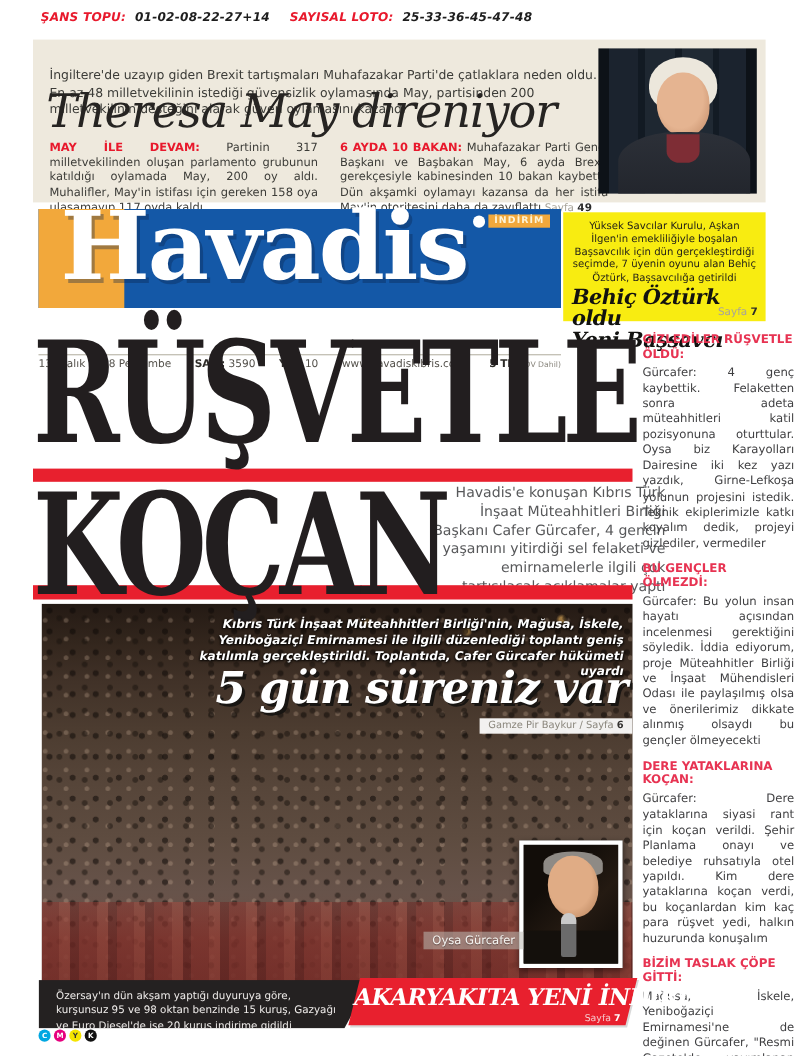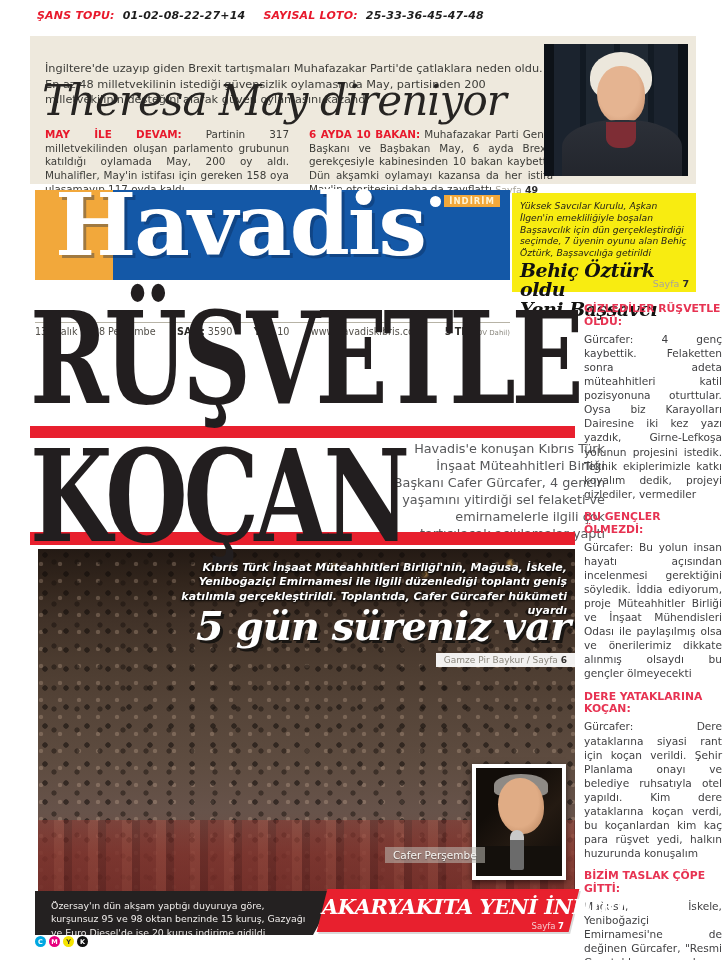--- a/index.html
+++ b/index.html
@@ -33,21 +33,21 @@
         font-size:86px;color:#ffffff;letter-spacing:-2px;text-shadow:3px 3px 0 rgba(10,35,75,.35);}
   .badge{position:absolute;right:10px;top:5px;display:flex;align-items:center;gap:3px;}
   .badge .dot{width:11px;height:11px;background:#fff;border-radius:50%;}
   .badge .tag{background:#f2a83b;color:#fdf4d8;font-size:8.5px;font-weight:bold;letter-spacing:1px;padding:1px 5px;}
   .dateline{position:absolute;left:35px;top:281px;width:475px;border-top:1px solid #b7b3a6;padding-top:3px;
         display:flex;justify-content:space-between;font-size:9.6px;color:#53504a;margin-top:41px;}
   .dateline b{color:#2d2b27;}
   .dateline .tiny{font-size:7px;color:#8a877e;}
   
   .probox{position:absolute;left:512px;top:193px;width:184px;height:99px;background:#f8ec11;padding:7px 8px 0 8px;box-sizing:border-box;}
-  .probox .intro{font-size:9.2px;line-height:1.28;color:#1d1c18;font-weight:500;font-style:italic;}
+  .probox .intro{font-size:9.2px;line-height:1.28;color:#1d1c18;text-align:center;font-weight:500;}
   .probox .hl{margin-top:2px;font-family:"DejaVu Serif",serif;font-weight:bold;font-style:italic;
         font-size:19px;line-height:1.02;color:#121210;letter-spacing:-.5px;}
   .probox .pageref{position:absolute;right:7px;bottom:3px;}
   
   .mainhl{position:absolute;left:30px;top:280px;width:560px;height:270px;}
   .mainhl .line{position:absolute;left:0;font-family:"DejaVu Serif",serif;font-weight:bold;color:#221e1f;
         font-size:128px;line-height:1;letter-spacing:-6px;transform:scaleX(.74);transform-origin:left top;white-space:nowrap;z-index:2;}
   .mainhl .l1{top:14px;}
   .mainhl .l2{top:152px;}
   .redbar{position:absolute;left:0;width:545px;height:12px;background:#e8202e;z-index:1;}
@@ -195,21 +195,21 @@
     <div class="ph-caption">Kıbrıs Türk İnşaat Müteahhitleri Birliği'nin, Mağusa, İskele, Yeniboğaziçi Emirnamesi ile ilgili düzenlediği toplantı geniş katılımla gerçekleştirildi. Toplantıda, Cafer Gürcafer hükümeti uyardı</div>
     <div class="ph-headline">5 gün süreniz var</div>
     <div class="ph-byline"><span>Gamze Pir Baykur / Sayfa </span><b>6</b></div>
     <div class="inset">
       <div class="bg"></div>
       <div class="hair"></div>
       <div class="head"></div>
       <div class="shoulder"></div>
       <div class="mic"></div>
     </div>
-    <div class="inset-caption">Cafer Perşembe</div>
+    <div class="inset-caption">Oysa Gürcafer</div>
   </div>
 
   <div class="fuelblack">Özersay'ın dün akşam yaptığı duyuruya göre, kurşunsuz 95 ve 98 oktan benzinde 15 kuruş, Gazyağı ve Euro Diesel'de ise 20 kuruş indirime gidildi</div>
   <div class="fuelred">
     <div class="inner">
       <div class="hl">AKARYAKITA YENİ İNDİRİM</div>
       <div class="pg"><span>Sayfa </span><b>7</b></div>
     </div>
   </div>
 

